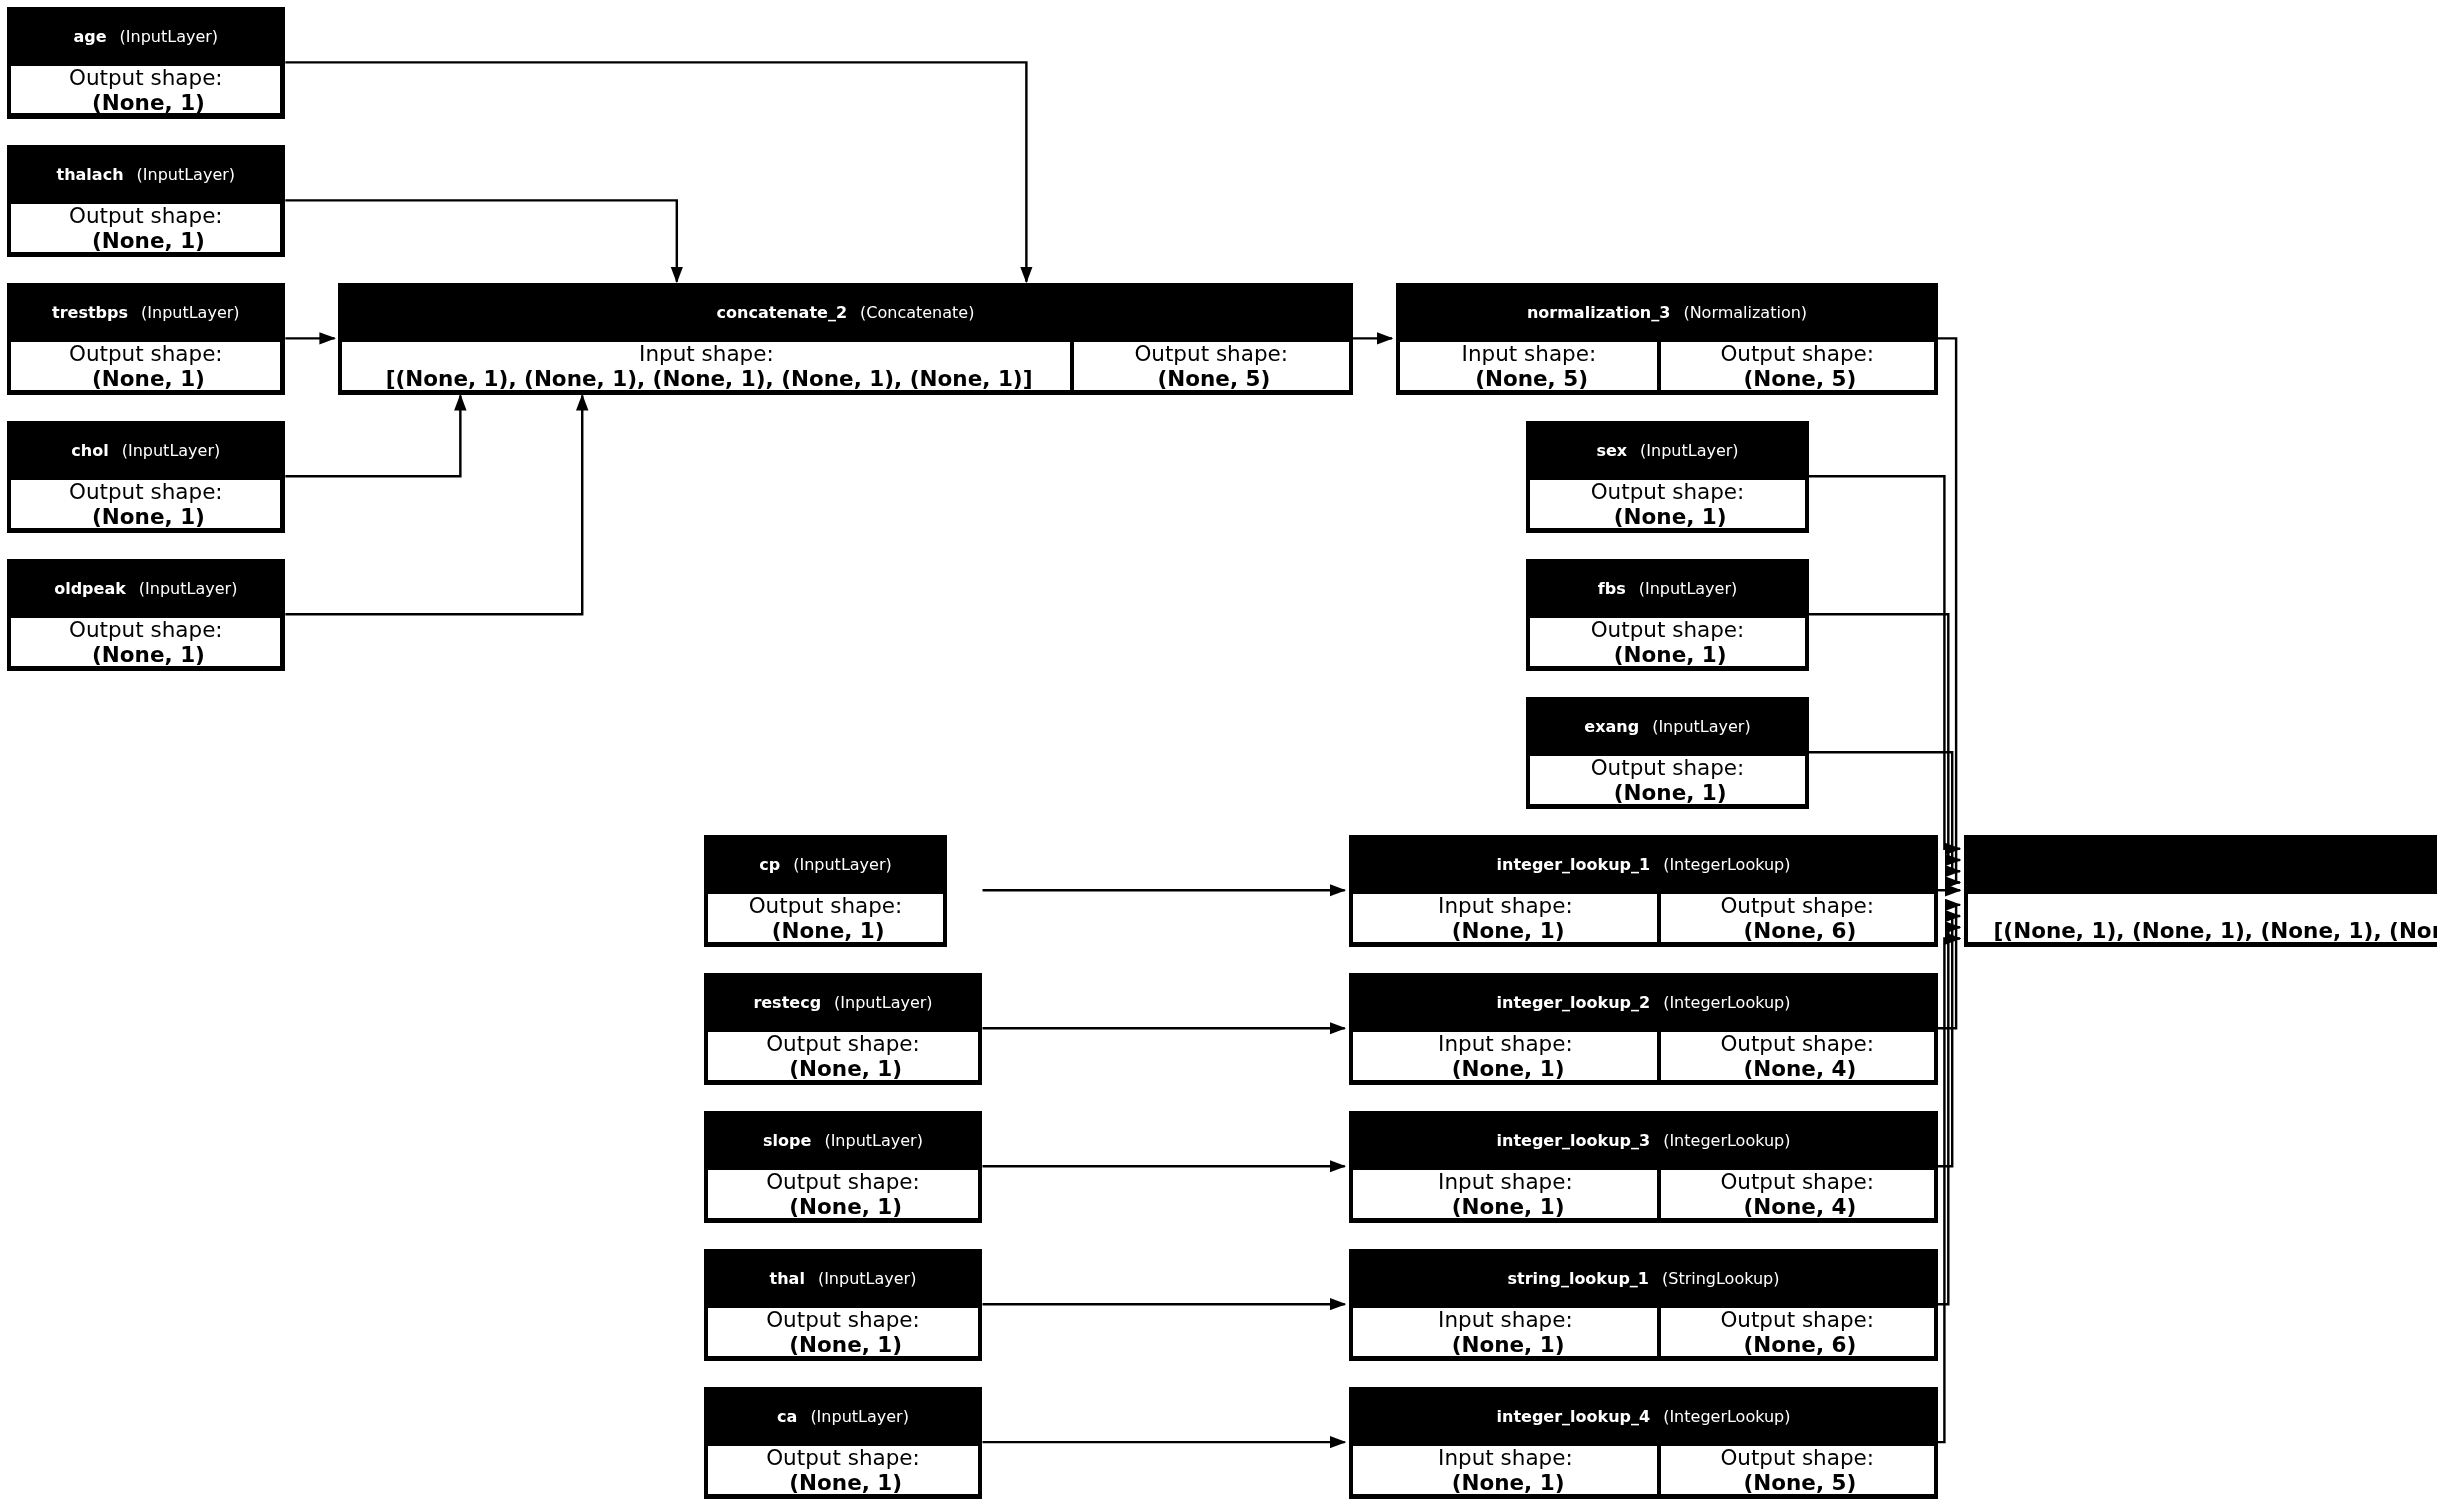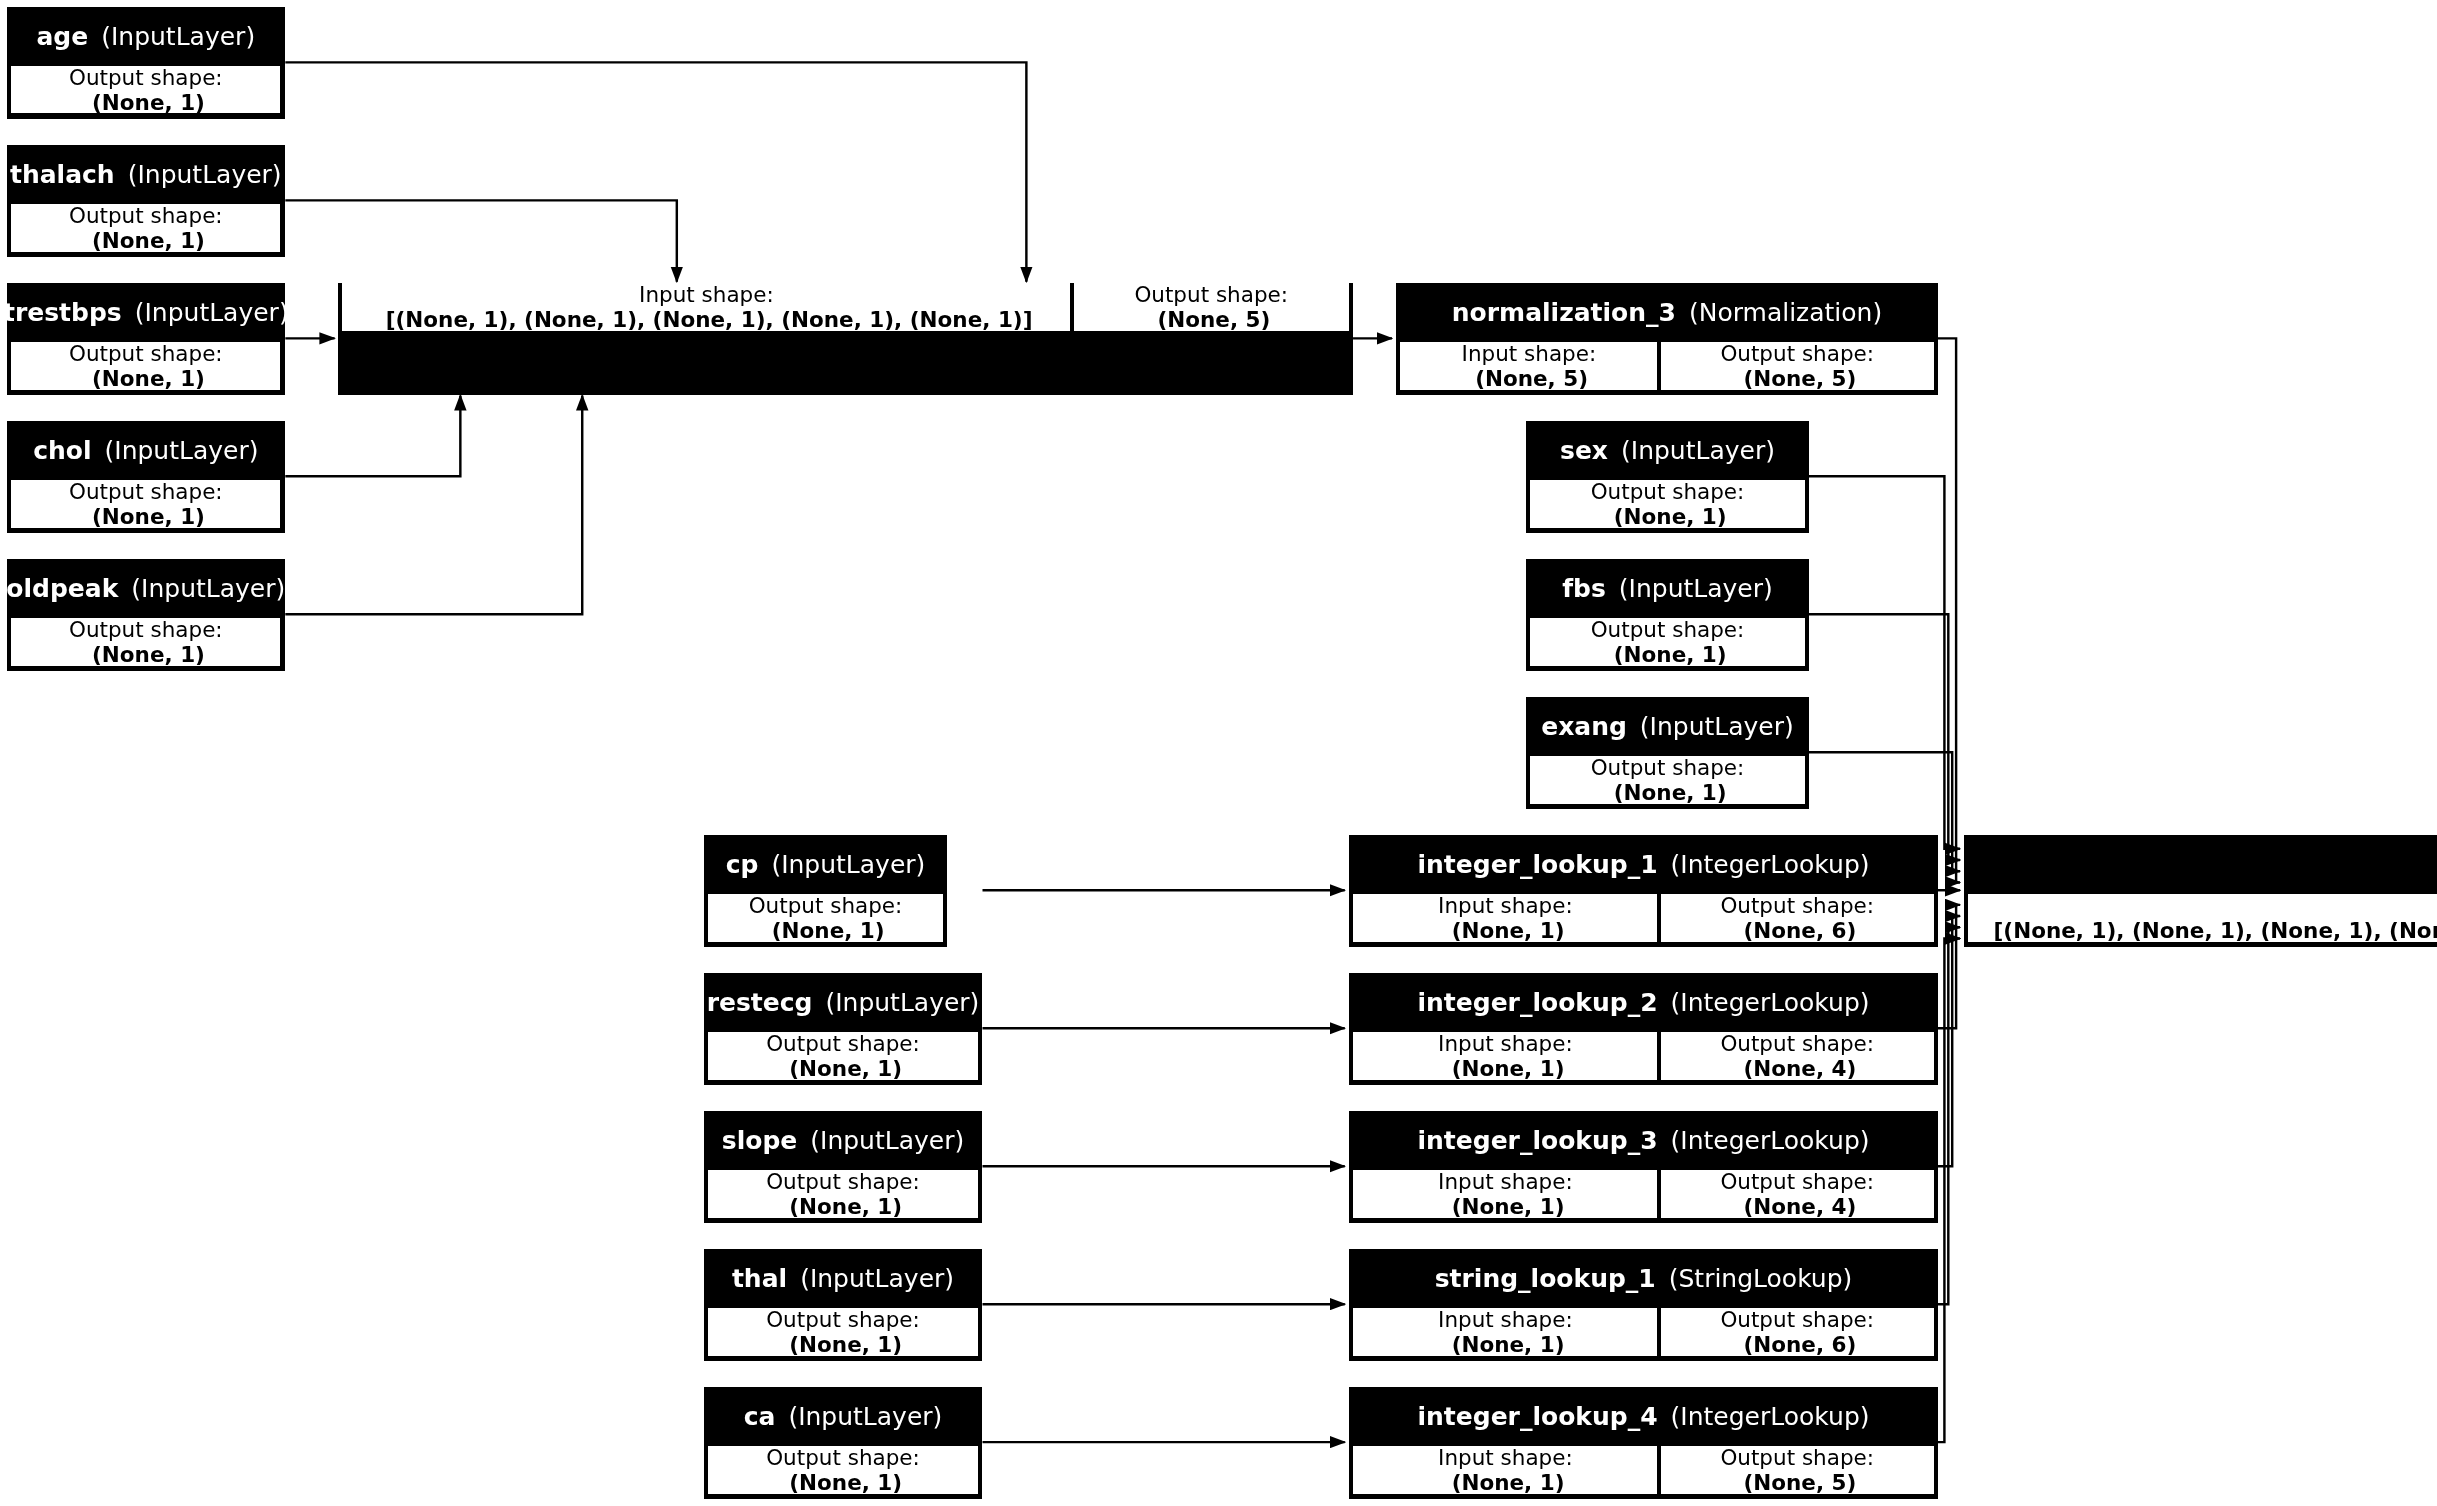--- a/index.html
+++ b/index.html
@@ -1,21 +1,21 @@
 <!DOCTYPE html>
 <html style="font-size:7.8px"><head>
 <meta charset="utf-8">
 <style>
   html,body{margin:0;padding:0;background:#ffffff;}
   body{width:3471px;height:1506px;font-family:"DejaVu Sans","Liberation Sans",sans-serif;}
   .canvas{position:relative;width:3471px;height:1506px;background:#ffffff;overflow:hidden;}
   svg.edges{position:absolute;left:0;top:0;width:3471px;height:1506px;}
   svg.edges path{stroke:#000000;stroke-width:5;fill:none;}
   .node{position:absolute;background:#000000;height:112px;box-sizing:border-box;}
-  .t{height:59px;display:flex;align-items:center;justify-content:center;color:#ffffff;font-size:25px;white-space:nowrap;}
+  .t{height:59px;display:flex;align-items:center;justify-content:center;color:#ffffff;font-size:16px;white-space:nowrap;}
   .nm{font-weight:bold;}
   .cl{margin-left:13px;}
   .r{display:flex;height:52px;box-sizing:border-box;padding:0 4.4px 4.4px 4.4px;gap:3.4px;}
   .cell{background:#ffffff;color:#000000;display:flex;align-items:center;justify-content:center;font-size:21.5px;white-space:nowrap;overflow:hidden;flex-direction:column;}
   .grow{flex:1 1 auto;}
   .fixed{flex:0 0 auto;}
   .vl{font-weight:bold;margin-left:5.4px;}
 </style>
 </head>
 <body>
@@ -109,20 +109,24 @@
       </div>
     <div class="r">
         <div class="cell grow">
           <span>Output shape:</span>
           <span class="vl">(None, 1)</span>
         </div>
       </div>
   </div>
 
   <div class="node" style="left:338px;top:283px;width:1015px">
+    <div class="t">
+        <span class="nm">concatenate_2</span>
+        <span class="cl">(Concatenate)</span>
+      </div>
     <div class="r">
       <div class="cell fixed" style="width:728px">
           <span>Input shape:</span>
           <span class="vl">[(None, 1), (None, 1), (None, 1), (None, 1), (None, 1)]</span>
         </div>
       <div class="cell grow">
           <span>Output shape:</span>
           <span class="vl">(None, 5)</span>
         </div>
     </div>

